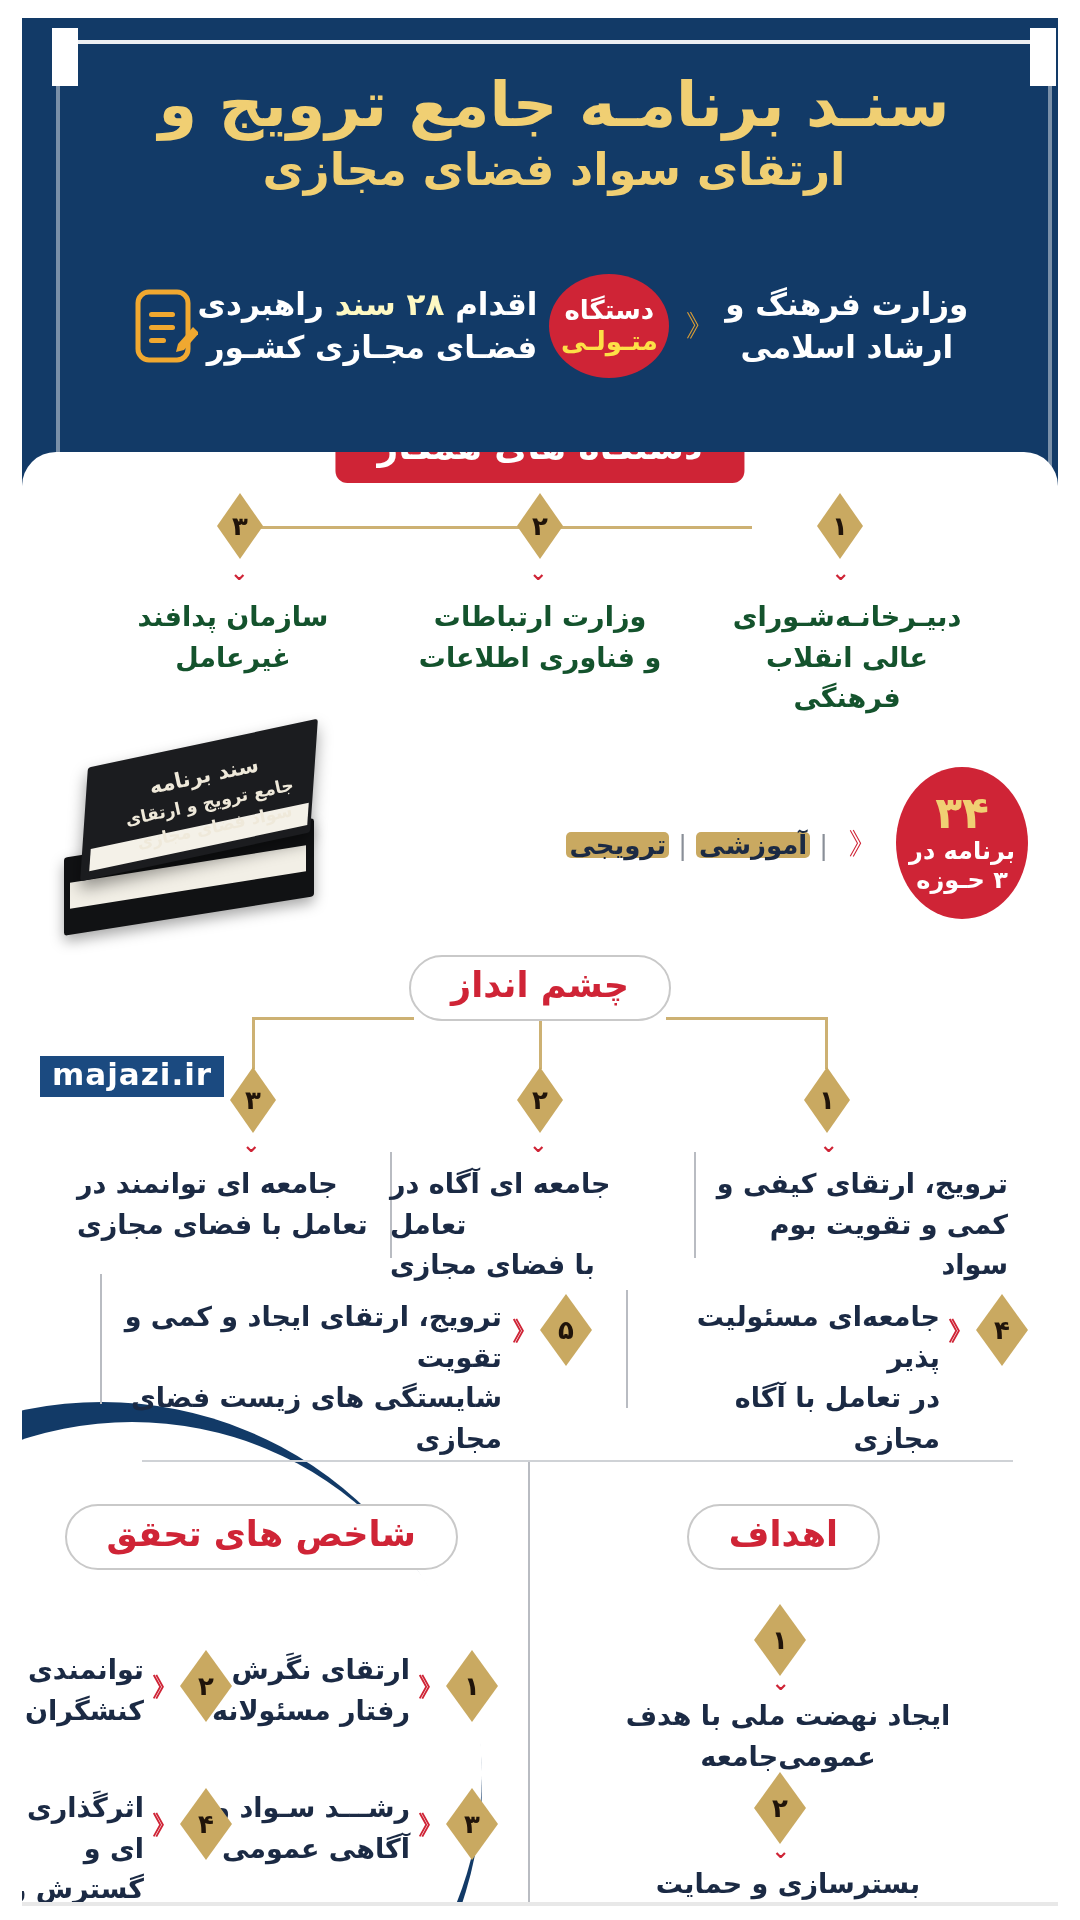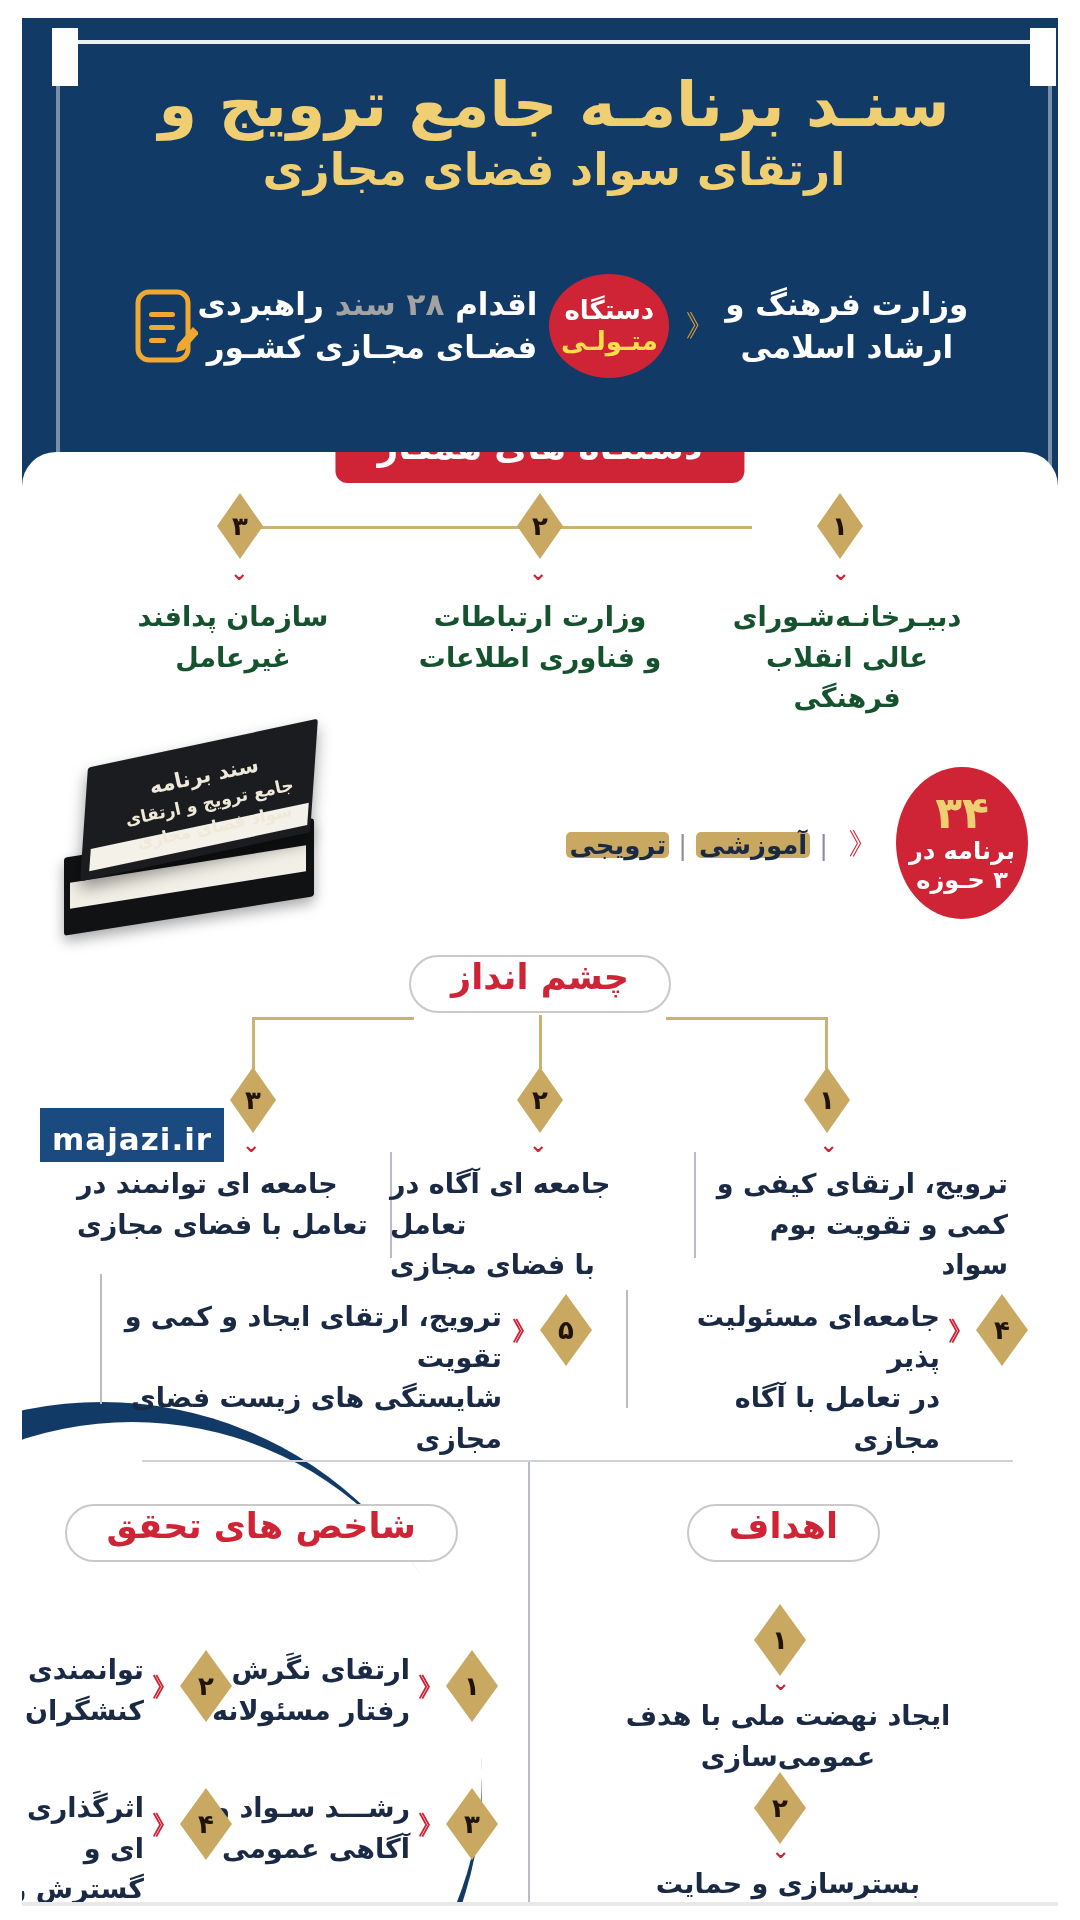--- a/index.html
+++ b/index.html
@@ -60,21 +60,21 @@
   }
   .doc-icon{
     width:64px;height:76px;flex:0 0 auto;margin-left:4px;
     position:relative;
   }
   .doc-icon svg{width:64px;height:76px;display:block;}
   .sub-text{
     color:#ffffff;font-weight:bold;font-size:31px;line-height:1.38;
     text-align:right;white-space:nowrap;margin-right:6px;
   }
-  .sub-text .num{color:#a3a3a3;}
+  .sub-text .num{color:#fef9c3;}
   .sub-text .w{color:#ffffff;}
   .chev-gold{color:#f0a830;font-size:30px;margin:0 10px;opacity:.9;}
   .oval-badge{
     width:120px;height:104px;border-radius:50%/50%;
     background:#cf2436;
     display:flex;flex-direction:column;align-items:center;justify-content:center;
     color:#ffffff;font-weight:bold;font-size:26px;line-height:1.18;
     margin:0 6px;flex:0 0 auto;
   }
   .oval-badge .l2{color:#fde047;}
@@ -180,45 +180,45 @@
   .dom-hl::before{
     content:"";position:absolute;left:-3px;right:-3px;top:2px;bottom:2px;
     background:#c9a961;border-radius:5px;z-index:-1;
   }
   .dom-sep{color:#8a8f98;font-size:26px;margin:0 12px;font-weight:normal;}
 
   
   .out-pill{
     position:absolute;background:#ffffff;border:2px solid #c9c9c9;border-radius:40px;
     color:#cf2436;font-weight:bold;font-size:35px;
-    padding:0 40px 14px;white-space:nowrap;z-index:30;
+    padding:8px 40px 14px;white-space:nowrap;z-index:30;
   }
 
   .item-text{
     position:absolute;color:#1b2a44;font-weight:bold;font-size:27px;line-height:1.5;
     z-index:16;direction:rtl;
   }
   .divider-v{position:absolute;width:2px;background:#b9bcc2;z-index:13;}
   .divider-h{position:absolute;height:2px;background:#cfd2d6;z-index:13;}
 
   .diamond-sm{
     position:absolute;width:52px;height:72px;background:#c9a961;
     clip-path:polygon(50% 0,100% 50%,50% 100%,0 50%);
     display:flex;align-items:center;justify-content:center;
     color:#20140a;font-weight:bold;font-size:26px;z-index:16;
   }
   .side-chev{position:absolute;color:#cf2436;font-size:26px;z-index:16;font-weight:bold;}
 
   
   .watermark{
-    position:absolute;left:40px;top:1108px;
+    position:absolute;left:40px;top:1056px;
     background:#1b4a80;color:#ffffff;
     font-family:"DejaVu Sans","Liberation Sans",sans-serif;
     font-size:31px;font-weight:bold;letter-spacing:1px;
-    padding:13px 12px 5px;z-index:35;direction:ltr;
+    padding:0 12px 5px;z-index:35;direction:ltr;
   }
 </style>
 </head>
 <body>
 
 <div class="page">
 
   <div class="header">
     <div class="header-inner-rule"></div>
     <div class="corner tl"></div>
@@ -371,21 +371,21 @@
     <div class="divider-v" style="left:78px;top:822px;height:130px;"></div>
 
     <div class="divider-h" style="left:120px;right:45px;top:1008px;"></div>
 
     <div class="out-pill" style="right:178px;top:1052px;">اهداف</div>
 
     <div class="diamond-sm" style="right:252px;top:1152px;">۱</div>
     <div class="dchev" style="right:268px;top:1220px;">⌄</div>
     <div class="item-text" style="right:60px;top:1244px;width:420px;text-align:center;">
       <div>ایجاد نهضت ملی با هدف</div>
-      <div>عمومی‌سازی</div>
+      <div>عمومی‌جامعه</div>
     </div>
 
     <div class="diamond-sm" style="right:252px;top:1320px;">۲</div>
     <div class="dchev" style="right:268px;top:1388px;">⌄</div>
     <div class="item-text" style="right:60px;top:1412px;width:420px;text-align:center;">
       <div>بسترسازی و حمایت</div>
     </div>
 
     <div class="divider-v" style="right:528px;top:1010px;height:650px;"></div>
 

